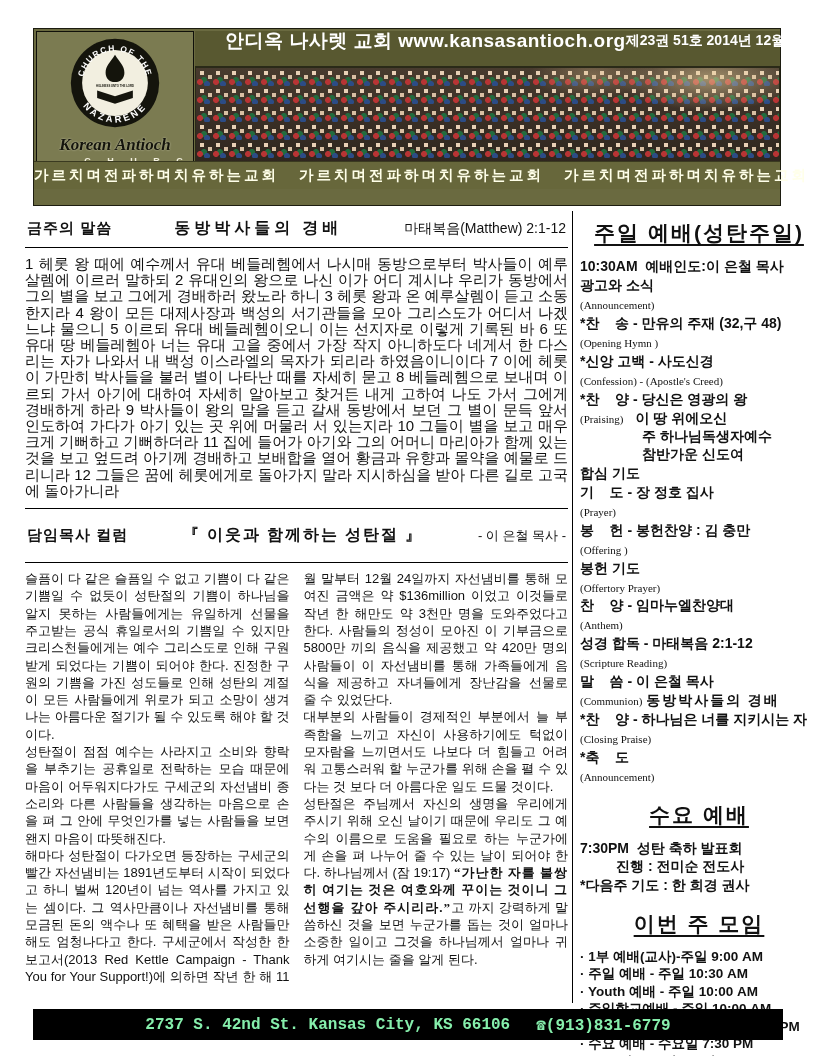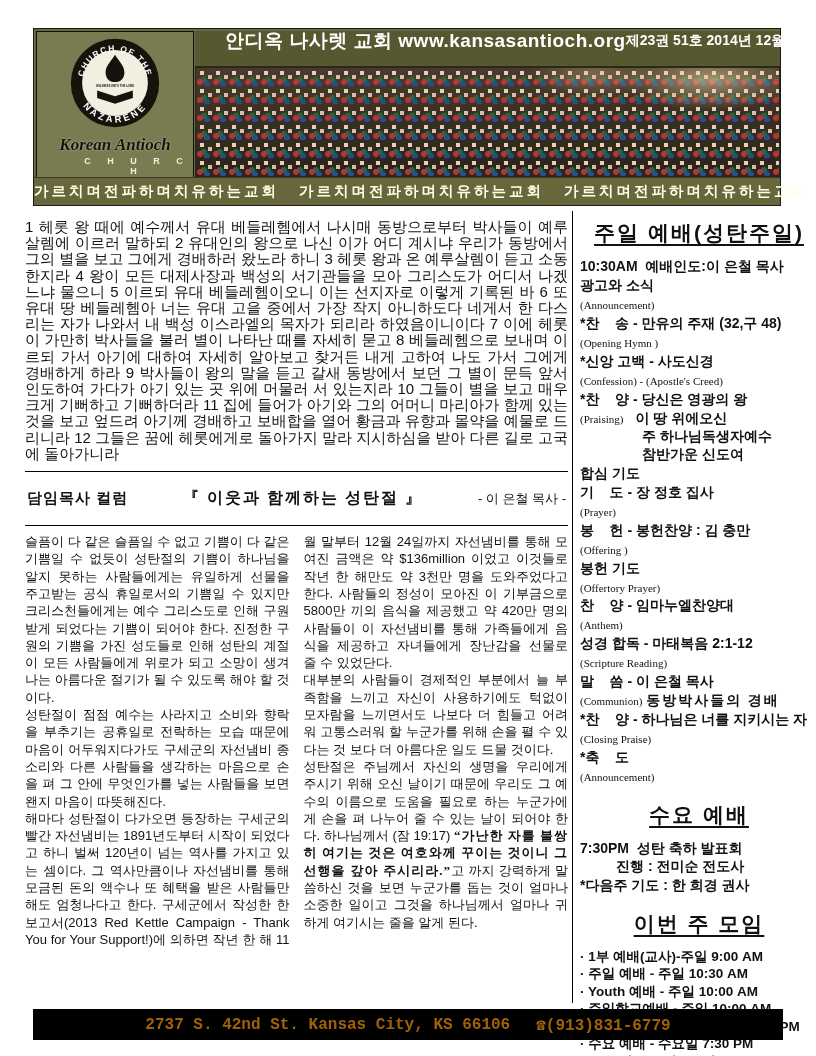--- a/index.html
+++ b/index.html
@@ -19,21 +19,21 @@
     background-image:
       radial-gradient(ellipse 130px 45px at 88% 10%, rgba(236,212,158,.55), rgba(236,212,158,0) 70%),
       radial-gradient(ellipse 90px 35px at 68% 6%, rgba(219,188,138,.35), rgba(219,188,138,0) 70%),
       radial-gradient(circle 2.5px at 6px 5px, #e8d0b6 95%, rgba(0,0,0,0)),
       radial-gradient(circle 2.5px at 14px 9px, #d9bfa4 95%, rgba(0,0,0,0)),
       radial-gradient(circle 3px at 4px 14px, #b73434 95%, rgba(0,0,0,0)),
       radial-gradient(circle 3px at 11px 16px, #2c4c86 95%, rgba(0,0,0,0)),
       radial-gradient(circle 3px at 8px 12px, #226b3e 95%, rgba(0,0,0,0)),
       linear-gradient(180deg,#483b2e 0%,#3a2f26 45%,#2b231c 100%);
     background-size:100% 100%,100% 100%,16px 18px,16px 18px,16px 18px,16px 18px,16px 18px,100% 100%;}
-  .strip{position:absolute;left:0;bottom:0;width:100%;height:27px;background:#67673b;border-top:1px solid #3a3a20;display:flex;align-items:center;justify-content:space-between;gap:20px;}
+  .strip{position:absolute;left:0;bottom:16px;width:100%;height:27px;background:#67673b;border-top:1px solid #3a3a20;display:flex;align-items:center;justify-content:space-between;gap:20px;}
   .strip span{color:#ffffe9;font-weight:bold;font-size:14.5px;letter-spacing:3px;white-space:nowrap;}
 
   
   .content{position:absolute;left:25px;top:211px;width:770px;height:794px;}
   .vdiv{position:absolute;left:547px;top:0;width:1px;height:792px;background:#000;}
 
   
   .main{position:absolute;left:0;top:0;width:543px;}
   .word-head{display:flex;justify-content:space-between;align-items:center;border-bottom:1px solid #000;padding:7px 2px 8px 2px;}
   .sec-label{font-weight:bold;font-size:15px;letter-spacing:1px;}
@@ -56,21 +56,21 @@
   .st-k{font-weight:bold;font-size:14px;line-height:17px;white-space:pre-wrap;}
   .st-k2{font-weight:bold;font-size:14px;line-height:17px;white-space:pre-wrap;padding-left:12px;}
   .st-ki{display:block;font-weight:bold;font-size:14px;line-height:17px;white-space:pre-wrap;padding-left:62px;}
   .st-ki2{display:block;font-weight:bold;font-size:14px;line-height:17px;white-space:pre-wrap;padding-left:36px;}
   .st-e{font-family:"Liberation Serif","DejaVu Serif",serif;font-size:11px;line-height:13px;}
   .st-cal{font-family:"Liberation Serif","DejaVu Serif",serif;font-weight:bold;font-size:14px;letter-spacing:2px;padding-left:4px;}
   .meet-list{margin-top:4px;}
   .meet-row{font-weight:bold;font-size:13.5px;line-height:17.5px;white-space:pre-wrap;}
 
   
-  .footer{position:absolute;left:33px;top:1009px;width:750px;height:31px;background:#000;color:#a16207;display:flex;align-items:center;justify-content:center;gap:26px;font-family:"Liberation Mono","DejaVu Sans Mono",monospace;font-size:16px;font-weight:bold;}
+  .footer{position:absolute;left:33px;top:1009px;width:750px;height:31px;background:#000;color:#86efac;display:flex;align-items:center;justify-content:center;gap:26px;font-family:"Liberation Mono","DejaVu Sans Mono",monospace;font-size:16px;font-weight:bold;}
 </style>
 </head>
 <body>
 
 <div class="page">
 
   <div class="header">
     <div class="logo-panel">
       <svg viewBox="0 0 100 100" width="94" height="94" style="margin-top:4px;">
         <circle cx="50" cy="50" r="47" fill="#14140c"></circle>
@@ -100,20 +100,25 @@
     <div class="strip">
       <span>가르치며전파하며치유하는교회</span>
       <span>가르치며전파하며치유하는교회</span>
       <span>가르치며전파하며치유하는교회</span>
     </div>
   </div>
 
   <div class="content">
 
     <div class="main">
+      <div class="word-head">
+        <span class="sec-label">금주의 말씀</span>
+        <span class="cal word-title">동방박사들의 경배</span>
+        <span class="word-ref">마태복음(Matthew) 2:1-12</span>
+      </div>
       <p class="scripture">1 헤롯 왕 때에 예수께서 유대 베들레헴에서 나시매 동방으로부터 박사들이 예루살렘에 이르러 말하되 2 유대인의 왕으로 나신 이가 어디 계시냐 우리가 동방에서 그의 별을 보고 그에게 경배하러 왔노라 하니  3 헤롯 왕과 온 예루살렘이 듣고 소동한지라  4 왕이 모든 대제사장과 백성의 서기관들을 모아 그리스도가 어디서 나겠느냐 물으니  5 이르되 유대 베들레헴이오니 이는 선지자로 이렇게 기록된 바  6 또 유대 땅 베들레헴아 너는 유대 고을 중에서 가장 작지 아니하도다 네게서 한 다스리는 자가 나와서 내 백성 이스라엘의 목자가 되리라 하였음이니이다   7 이에 헤롯이 가만히 박사들을 불러 별이 나타난 때를 자세히 묻고   8 베들레헴으로 보내며 이르되 가서 아기에 대하여 자세히 알아보고 찾거든 내게 고하여 나도 가서 그에게 경배하게 하라  9 박사들이 왕의 말을 듣고 갈새 동방에서 보던 그 별이 문득 앞서 인도하여 가다가 아기 있는 곳 위에 머물러 서 있는지라  10 그들이 별을 보고 매우 크게 기뻐하고 기뻐하더라  11 집에 들어가 아기와 그의 어머니 마리아가 함께 있는 것을 보고 엎드려 아기께 경배하고 보배합을 열어 황금과 유향과 몰약을 예물로 드리니라  12 그들은 꿈에 헤롯에게로 돌아가지 말라 지시하심을 받아 다른 길로 고국에 돌아가니라</p>
 
       <div class="col-head">
         <span class="sec-label">담임목사 컬럼</span>
         <span class="cal col-title">『 이웃과 함께하는 성탄절 』</span>
         <span class="col-author">- 이 은철 목사 -</span>
       </div>
       <div class="essay">
         <p>슬픔이 다 같은 슬픔일 수 없고 기쁨이 다 같은 기쁨일 수 없듯이 성탄절의 기쁨이 하나님을 알지 못하는 사람들에게는 유일하게 선물을 주고받는 공식 휴일로서의 기쁨일 수 있지만 크리스천들에게는 예수 그리스도로 인해 구원받게 되었다는 기쁨이 되어야 한다. 진정한 구원의 기쁨을 가진 성도들로 인해 성탄의 계절이 모든 사람들에게 위로가 되고 소망이 생겨나는 아름다운 절기가 될 수 있도록 해야 할 것이다.</p>
         <p>성탄절이 점점 예수는 사라지고 소비와 향락을 부추기는 공휴일로 전락하는 모습 때문에 마음이 어두워지다가도 구세군의 자선냄비 종소리와 다른 사람들을 생각하는 마음으로 손을 펴 그 안에 무엇인가를 넣는 사람들을 보면 왠지 마음이 따뜻해진다.</p>

